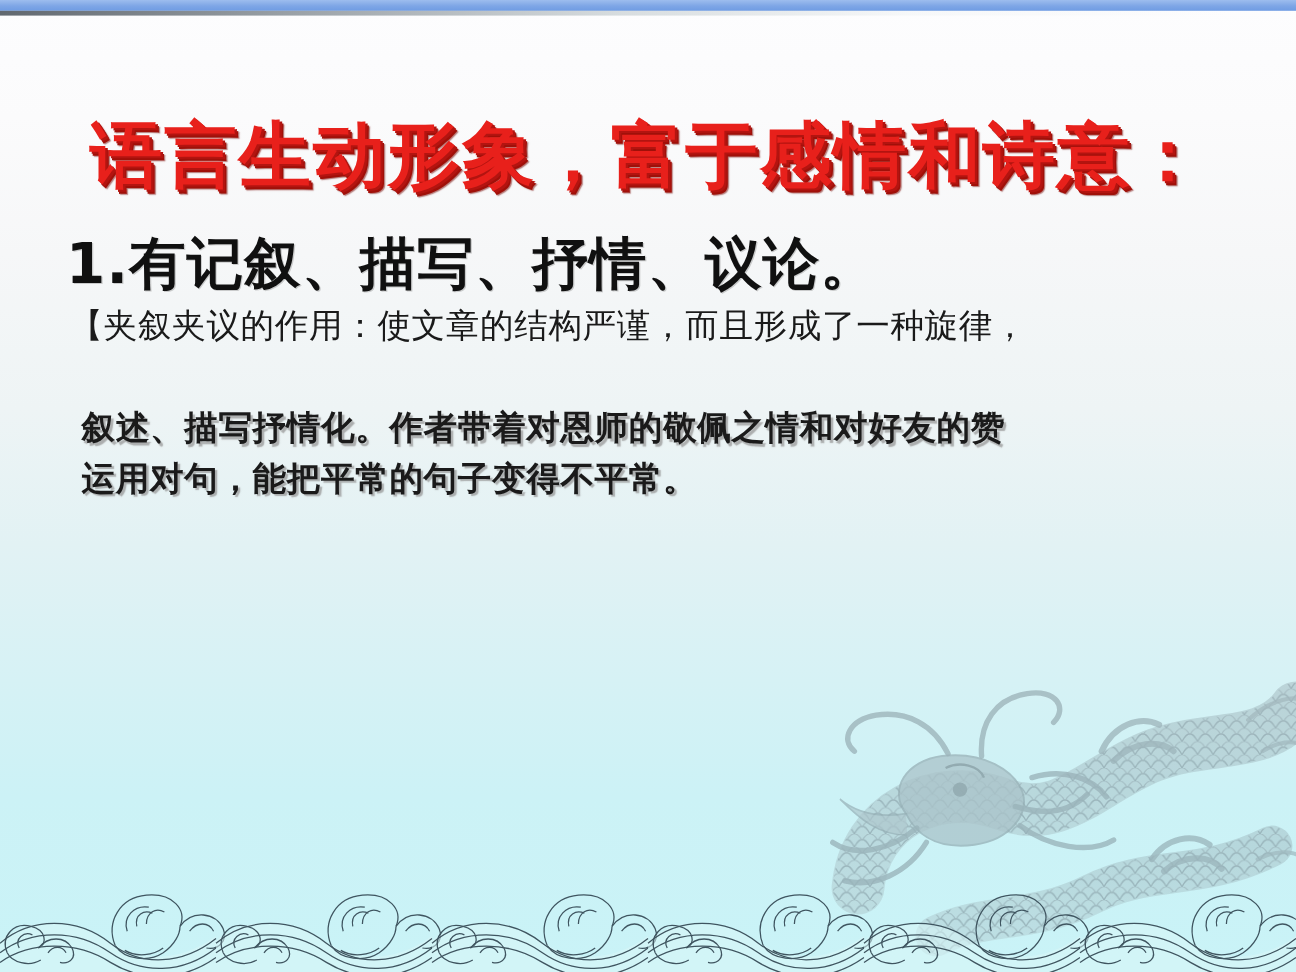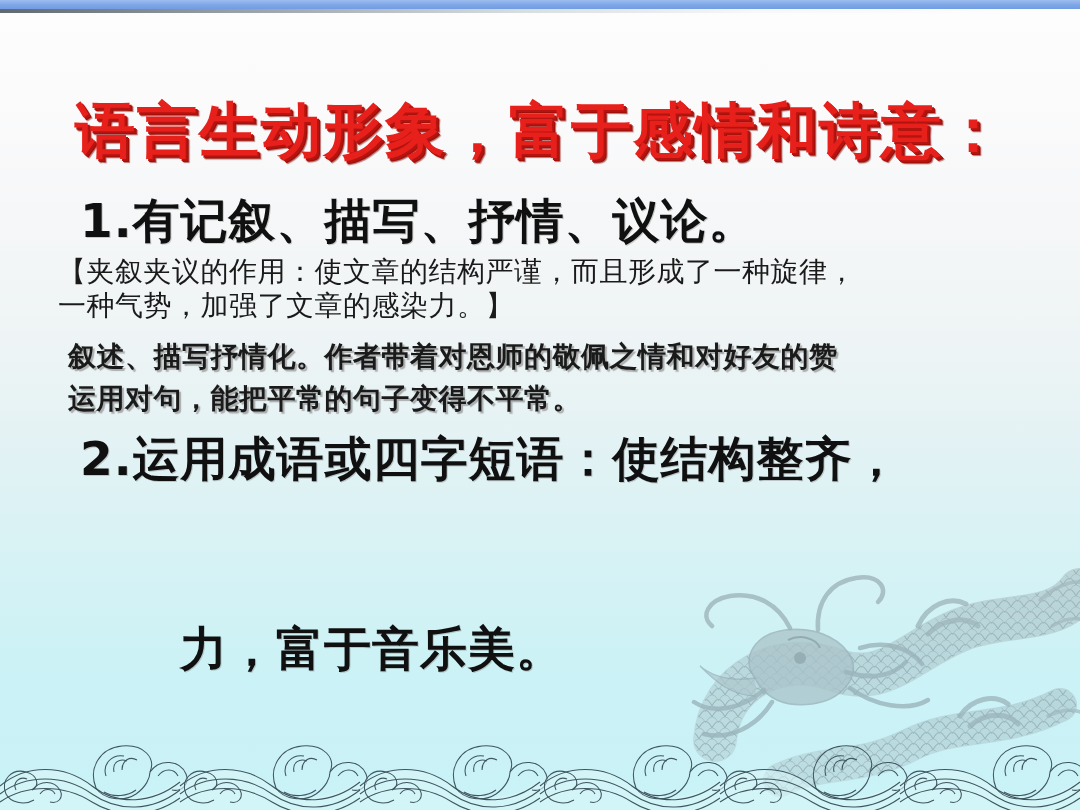--- a/index.html
+++ b/index.html
@@ -100,21 +100,20 @@
   .big {
     position: absolute;
     font-family: "DejaVu Sans", "Liberation Sans", sans-serif;
     font-weight: bold;
     color: #101010;
     font-size: 47px;
     line-height: 58px;
     letter-spacing: 1px;
     white-space: nowrap;
     text-shadow: 1px 1px 0 rgba(120,120,120,0.35);
-    margin-left: 25px;
   }
 
   .small {
     position: absolute;
     font-family: "DejaVu Sans", "Liberation Sans", sans-serif;
     font-weight: normal;
     color: #1a1a1a;
     font-size: 28px;
     line-height: 34px;
     letter-spacing: 0.5px;
@@ -239,23 +238,20 @@
     <use href="#waveunit" x="900"></use>
   </svg>
 
   <div class="content">
 
     <div class="title" id="title">语言生动形象，富于感情和诗意：</div>
 
     <div class="big" id="l1">1.有记叙、描写、抒情、议论。</div>
 
     <div class="small" id="n1a">【夹叙夹议的作用：使文章的结构严谨，而且形成了一种旋律，</div>
-    <div class="small" id="n1b">一种气势，加强了文章的感染力。】</div>
 
     <div class="small shadowed" id="p1a">叙述、描写抒情化。作者带着对恩师的敬佩之情和对好友的赞</div>
     <div class="small shadowed" id="p1b">运用对句，能把平常的句子变得不平常。</div>
 
-    <div class="big" id="l2a">2.运用成语或四字短语：使结构整齐，</div>
-
-    <div class="big" id="l3b">力，富于音乐美。</div>
+
 
   </div>
 </div>
 
 </body></html>

